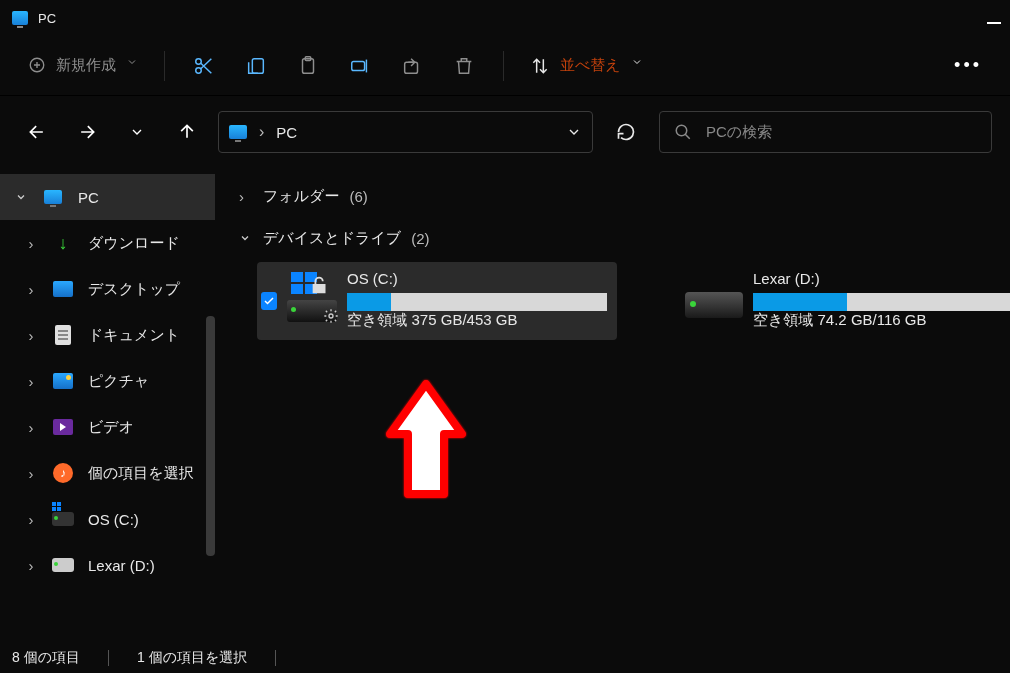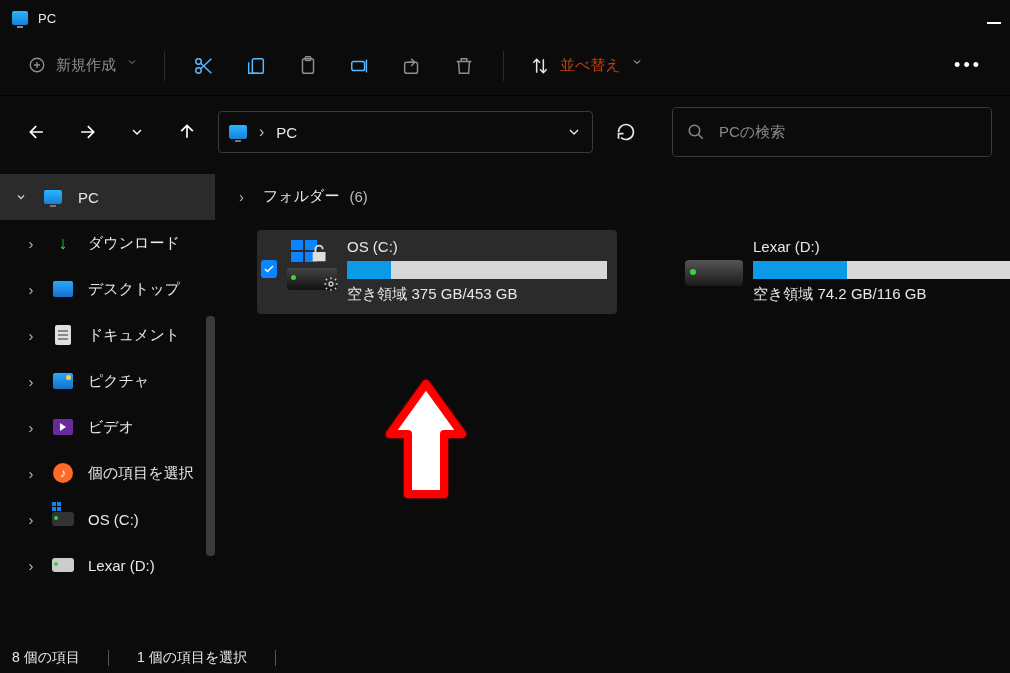--- a/index.html
+++ b/index.html
@@ -19,21 +19,21 @@
 .ticon { width:46px; height:40px; display:flex; align-items:center; justify-content:center; border-radius:4px; }
 .tmore { letter-spacing:3px; font-size:18px; color:#fff; margin-left:auto; padding:4px 10px;}
 
 
 .navrow { height: 72px; display:flex; align-items:center; gap:12px; padding:0 18px; }
 .navbtn { width:38px; height:38px; display:flex; align-items:center; justify-content:center; }
 .addrbar { flex:0 0 375px; height:42px; border:1px solid #3a3a3a; border-radius:4px; display:flex; align-items:center; padding:0 10px; gap:12px; }
 .addrbar .crumb { font-size:15px; }
 .addrbar .spacer { flex:1; }
 .refresh { width:42px; height:42px; display:flex; align-items:center; justify-content:center; }
-.searchbox { flex:1; height:50px; border:1px solid #3a3a3a; border-radius:4px; display:flex; align-items:center; padding:0 14px; gap:14px; color:#888; font-size:15px;margin-left:13px; }
+.searchbox { flex:1; height:42px; border:1px solid #3a3a3a; border-radius:4px; display:flex; align-items:center; padding:0 14px; gap:14px; color:#888; font-size:15px; }
 
 
 .body { display:flex; height: calc(673px - 36px - 60px - 72px - 30px); }
 .sidebar { width:215px; padding-top:6px; position:relative; }
 .sb-scroll { position:absolute; right:0; top:148px; width:9px; height:240px; background:#3a3a3a; border-radius:4px; }
 .sbitem { height:46px; display:flex; align-items:center; gap:14px; padding-left:14px; font-size:15px; }
 .sbitem.child { padding-left:24px; }
 .sbitem.sel { background:#2b2b2b; }
 .sbitem .chev { width:14px; display:flex; justify-content:center; color:#bbb; }
 .sbitem .ficon { width:22px; height:22px; display:flex; align-items:center; justify-content:center; }
@@ -45,21 +45,21 @@
 .drives { display:flex; gap:64px; margin-top:8px; padding-left:18px; }
 .drive { width:360px; display:flex; align-items:flex-start; gap:10px; padding:8px 10px 10px 4px; border-radius:4px; position:relative; }
 .drive.sel { background:#2b2b2b; }
 .drive .chk { width:18px; height:18px; background:#0a84ff; border-radius:3px; margin-top:22px; display:flex; align-items:center; justify-content:center; }
 .drive .chk svg { stroke:#fff; }
 .drive .dicon { width:58px; height:48px; position:relative; margin-top:4px; }
 .drive .dinfo { flex:1; }
 .drive .dname { font-size:15px; margin-bottom:6px; }
 .drive .bar { width:260px; height:18px; background:#d8d8d8; position:relative; }
 .drive .bar .fill { position:absolute; left:0; top:0; bottom:0; background:#0a9ae6; }
-.drive .dfree { font-size:15px; margin-top:6px; }
+.drive .dfree { font-size:15px; }
 
 
 .i-monitor { width:18px; height:14px; background:linear-gradient(#29b6ff,#1880d8); border-radius:2px; position:relative; }
 .i-monitor::after { content:""; position:absolute; bottom:-3px; left:6px; width:6px; height:2px; background:#777; }
 .i-folder-img { width:20px; height:16px; background:linear-gradient(#2aa8ff,#1570c8); border-radius:2px; position:relative; }
 .i-doc { width:16px; height:20px; background:#e0e0e0; border-radius:2px; position:relative; }
 .i-doc::before { content:""; position:absolute; left:3px; top:5px; right:3px; height:2px; background:#888; box-shadow:0 4px 0 #888, 0 8px 0 #888; }
 .i-pic { width:20px; height:16px; background:linear-gradient(#2aa8ff,#1570c8); border-radius:2px; position:relative; }
 .i-pic::after { content:""; position:absolute; right:2px; top:2px; width:5px; height:5px; background:#ffd23f; border-radius:50%; }
 .i-vid { width:20px; height:16px; background:#6a2a9e; border-radius:2px; display:flex; align-items:center; justify-content:center; }
@@ -275,20 +275,27 @@
     <div class="sb-scroll"></div>
   </div>
 
   <div class="content">
     <div class="grouphead">
       <span class="chev">›</span>
       <span>フォルダー</span>
       <span style="color:#bbb">(6)</span>
     </div>
     <div style="height:10px"></div>
+    <div class="grouphead">
+      <span class="chev"><svg width="12" height="12" viewBox="0 0 24 24" fill="none" stroke="#ccc" stroke-width="2.5">
+            <path d="M6 9l6 6 6-6"></path>
+          </svg></span>
+      <span>デバイスとドライブ</span>
+      <span style="color:#bbb">(2)</span>
+    </div>
 
     <div class="drives">
       <div class="drive sel">
         <div class="chk">
             <svg width="12" height="12" viewBox="0 0 24 24" fill="none" stroke-width="3">
               <path d="M4 12l5 5L20 6"></path>
             </svg>
           </div>
         <div class="dicon">
           <div style="position:absolute;bottom:0;left:0;right:0;height:22px;background:linear-gradient(#444,#111);border-radius:3px;">

